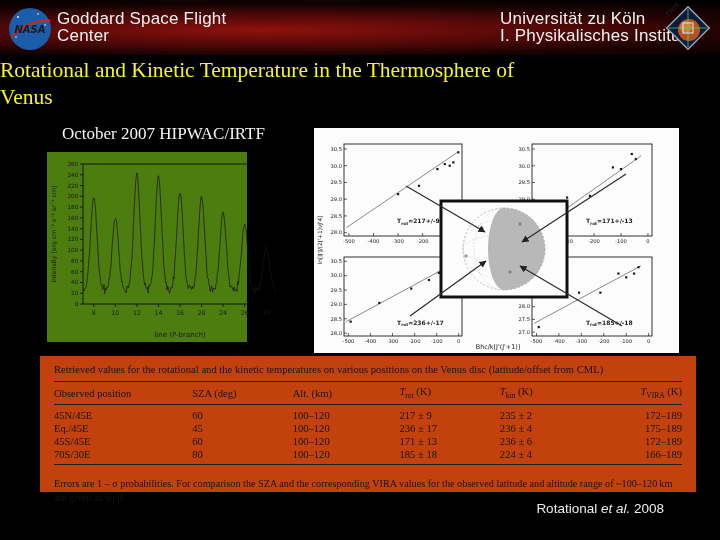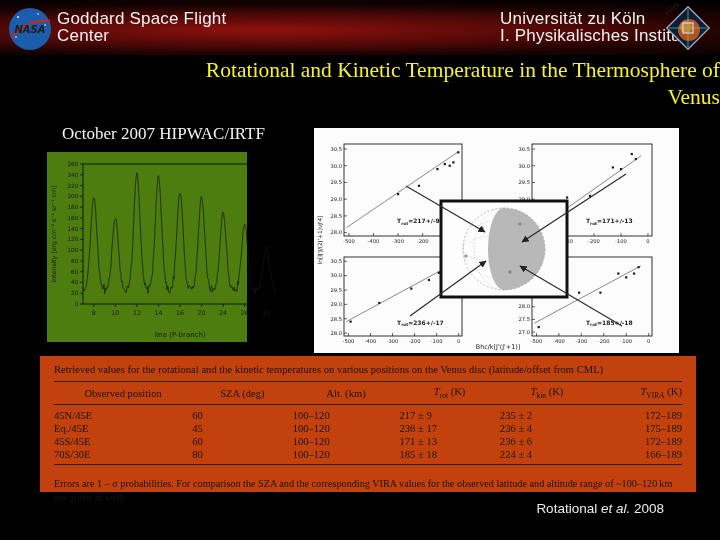--- a/index.html
+++ b/index.html
@@ -10,34 +10,34 @@
     background:
       radial-gradient(95% 70% at 36% 55%, rgba(150,18,14,.95), rgba(96,10,8,.75) 42%, rgba(40,4,3,.45) 68%, rgba(0,0,0,0) 95%),
       radial-gradient(60% 60% at 80% 55%, rgba(90,10,8,.55), rgba(0,0,0,0) 90%),
       #000;}
   .org{position:absolute;color:#f2f2f2;font-size:17px;line-height:17px;letter-spacing:.2px;}
   .org-left{left:57px;top:10px;}
   .org-right{left:500px;top:10px;}
   .nasa{position:absolute;left:8px;top:7px;}
   .thislogo{position:absolute;left:660px;top:1px;}
   
-  .title{position:absolute;left:0;top:57px;width:720px;text-align:right;
+  .title{position:absolute;left:0;top:57px;width:720px;text-align:left;
     font-family:"Liberation Serif",serif;font-size:21.5px;line-height:27px;font-weight:500;}
   .subtitle{position:absolute;left:62px;top:124px;color:#f5f5f5;
     font-family:"Liberation Serif",serif;font-size:17px;}
   
   .fig-left{position:absolute;left:47px;top:152px;width:200px;height:190px;background:#4d7c0f;}
   .fig-right{position:absolute;left:314px;top:128px;width:365px;height:225px;background:#fcfcfc;}
   svg text{font-family:"DejaVu Sans",sans-serif;fill:#1a1a1a;}
   
   .tablebox{position:absolute;left:40px;top:356px;width:656px;height:136px;background:#c2410c;
     color:#141414;font-family:"Liberation Serif",serif;box-sizing:border-box;padding:7px 14px 0 14px;}
   .tcaption{font-size:10.6px;margin:1px 0 6px 0;}
   table.rt{width:100%;border-collapse:collapse;font-size:10.6px;}
-  table.rt th{border-top:1px solid #222;border-bottom:1px solid #222;text-align:center;
+  table.rt th{border-top:1px solid #222;border-bottom:1px solid #222;text-align:left;
     font-weight:normal;padding:4px 0 4px 0;}
   table.rt td{padding:1px 0;}
   table.rt tbody tr:first-child td{padding-top:5px;}
   table.rt tbody tr:last-child td{padding-bottom:4px;}
   table.rt th:nth-child(6), table.rt td:nth-child(6){text-align:right;}
   table.rt sub{font-size:7.5px;}
   .tfoot{border-top:1px solid #222;margin-top:0;padding-top:12px;font-size:10.2px;line-height:1.4;}
   
   .citation{position:absolute;right:56px;top:501px;color:#ececec;font-size:13.5px;}
 </style>

